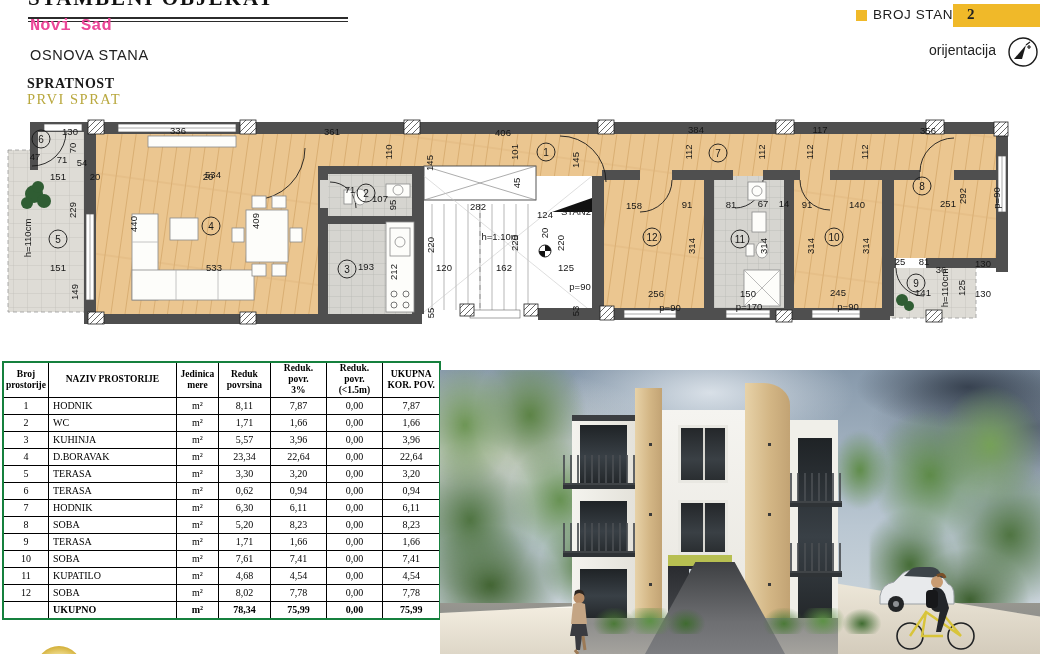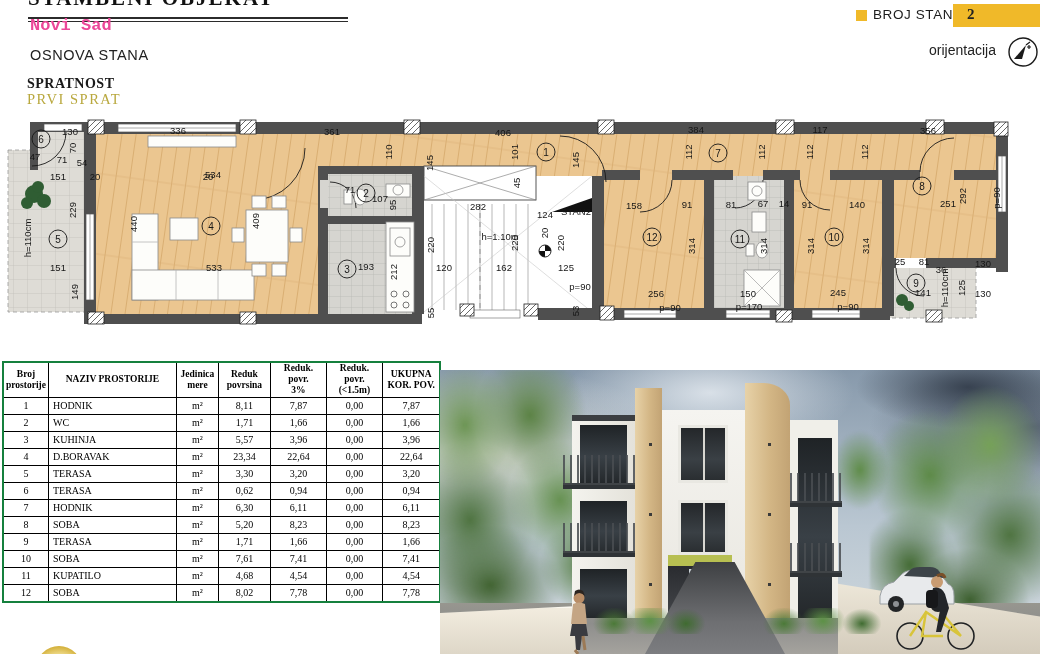--- a/index.html
+++ b/index.html
@@ -525,20 +525,29 @@
         </tr>
         <tr>
           <td>12</td>
           <td class="nm">SOBA</td>
           <td>m²</td>
           <td>8,02</td>
           <td>7,78</td>
           <td>0,00</td>
           <td>7,78</td>
         </tr>
+        <tr class="total">
+          <td></td>
+          <td class="nm">UKUPNO</td>
+          <td>m²</td>
+          <td>78,34</td>
+          <td>75,99</td>
+          <td>0,00</td>
+          <td>75,99</td>
+        </tr>
       </tbody>
 </table>
 </div>
 
 <div class="abs" id="render">
   <div class="trees" id="trees-l"></div>
   <div class="trees" id="trees-r"></div>
   <div class="trees" id="trees-rb"></div>
   <div class="abs" id="ground"></div>
   <div class="abs" id="fence-l"></div>

